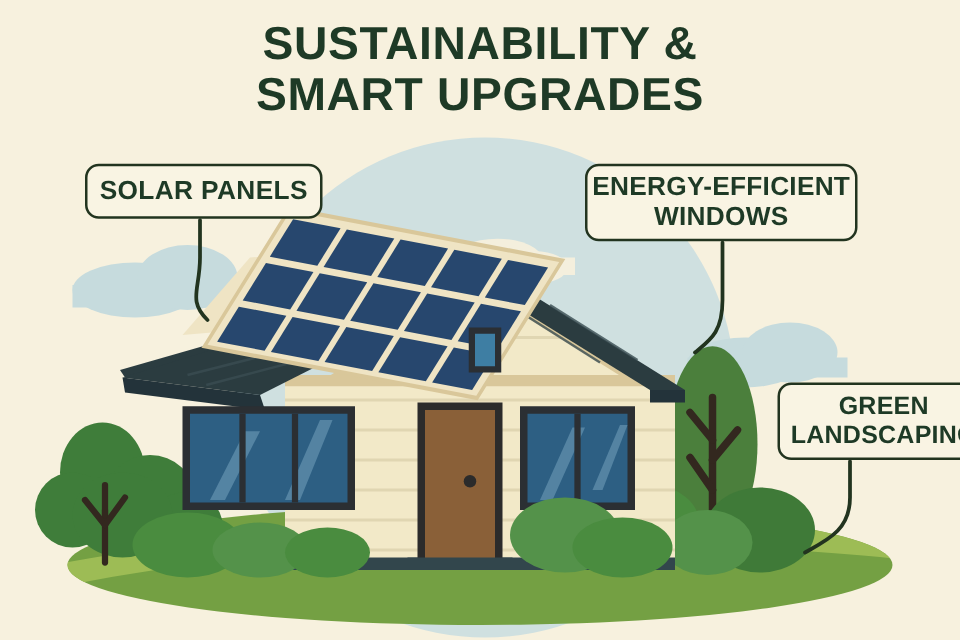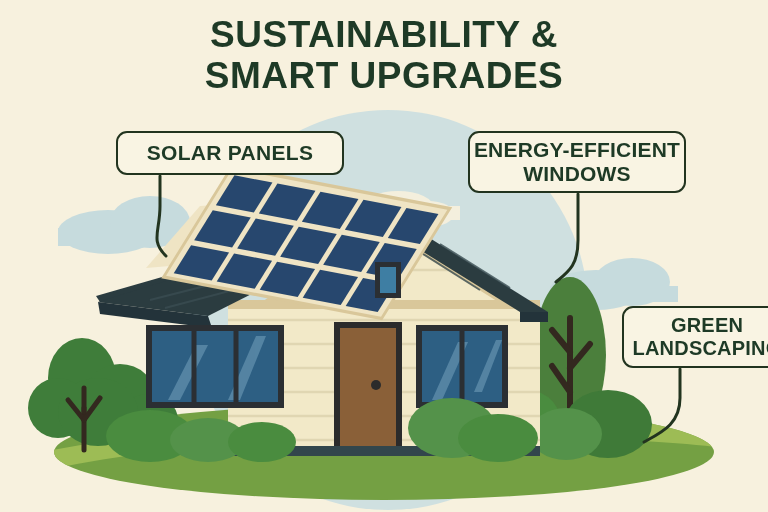--- a/index.html
+++ b/index.html
@@ -24,21 +24,21 @@
     background:#f9f4e3;
     border:2.5px solid #22341f;
     border-radius:11px;
     color:#1e3a26;
     font-weight:bold;
     text-align:center;
     display:flex;align-items:center;justify-content:center;
     white-space:pre-line;
     line-height:1.16;
   }
-  #callout-solar{left:68px;top:131px;width:228px;height:44px;font-size:21px;letter-spacing:0.3px;margin-left:48px;}
+  #callout-solar{left:68px;top:131px;width:190px;height:44px;font-size:21px;letter-spacing:0.3px;}
   #callout-windows{left:468px;top:131px;width:218px;height:62px;font-size:21px;letter-spacing:0.2px;}
   #callout-landscaping{left:622px;top:306px;width:170px;height:62px;font-size:20px;letter-spacing:0.2px;}
 </style>
 </head>
 <body>
 
 <div id="stage">
 
   <svg id="scene" viewBox="0 0 768 512">
     <defs>

